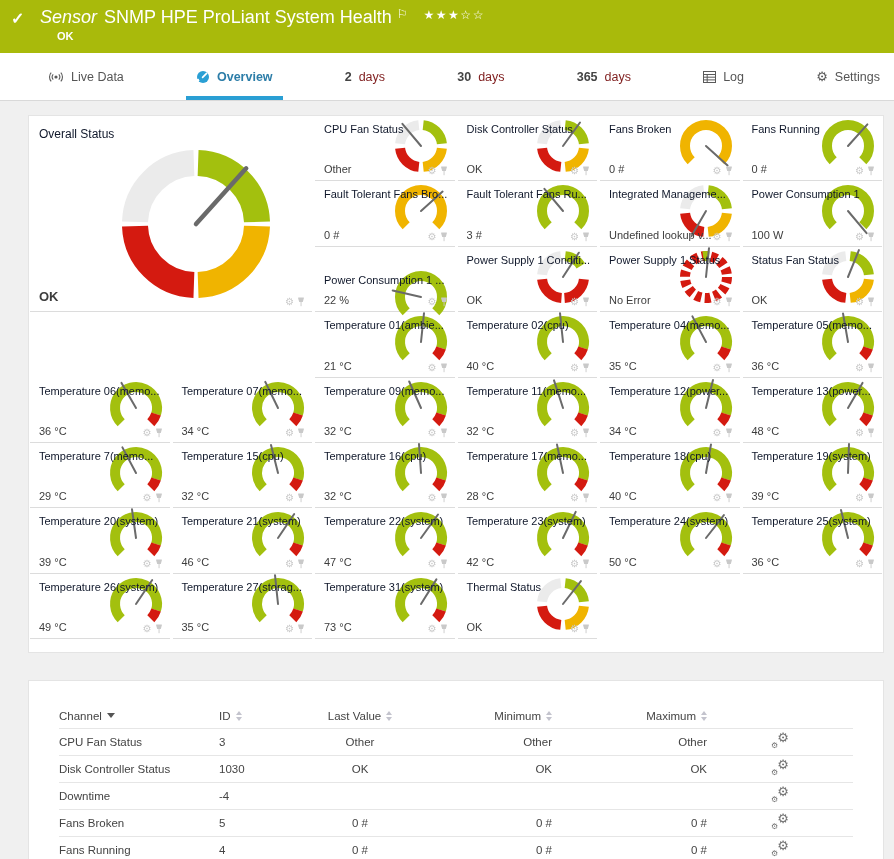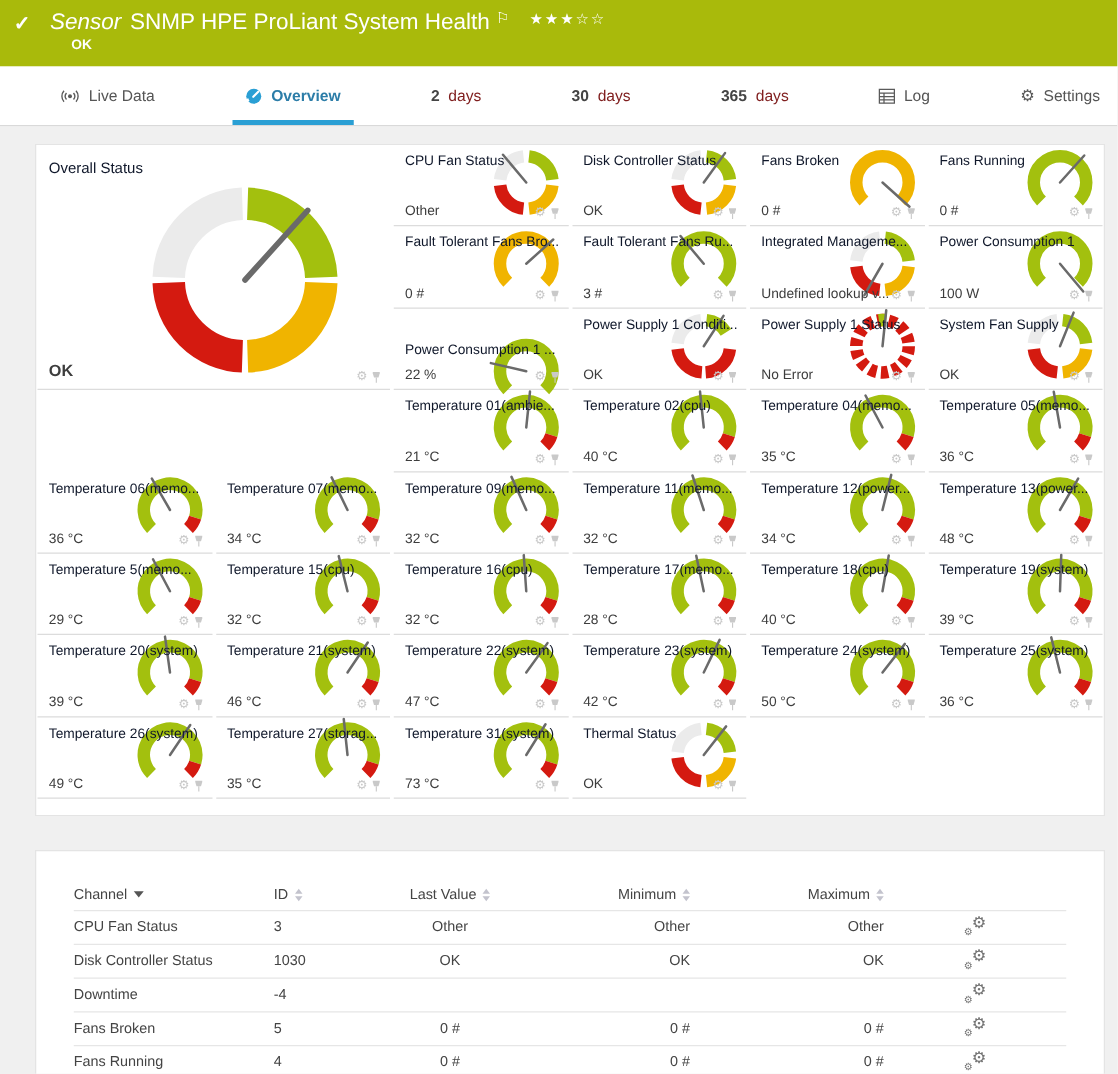--- a/index.html
+++ b/index.html
@@ -310,21 +310,21 @@
       <span class="t-value">No Error</span>
       <span class="t-icons">
         <span class="gear-glyph">⚙</span>
         <svg width="8" height="10" viewBox="0 0 8 10">
           <path d="M1.2 0.5 H6.8 V1.5 L5.8 5 H2.2 L1.2 1.5 Z" fill="#c9c9c9"></path>
           <rect x="3.6" y="5" width="0.9" height="4.2" fill="#c9c9c9"></rect>
         </svg>
       </span>
     </div>
     <div class="tile" style="grid-area: 3 / 6;">
-      <span class="t-title">System Fan Supply</span>
+      <span class="t-title">Status Fan Status</span>
       <span class="t-gauge"><svg width="54" height="54" viewBox="0 0 54 54">
           <path d="M24.8 47.9 A21 21 0 0 1 6.1 29.2" fill="none" stroke="#d41a10" stroke-width="10"></path>
           <path d="M6.1 24.8 A21 21 0 0 1 24.8 6.1" fill="none" stroke="#ebebeb" stroke-width="10"></path>
           <path d="M29.2 6.1 A21 21 0 0 1 47.9 24.8" fill="none" stroke="#a3c00e" stroke-width="10"></path>
           <path d="M47.9 29.2 A21 21 0 0 1 29.2 47.9" fill="none" stroke="#f0b400" stroke-width="10"></path>
           <line x1="27" y1="27" x2="37.9" y2="0.1" stroke="#6a6a6a" stroke-width="2" stroke-linecap="round"></line>
         </svg></span>
       <span class="t-value">OK</span>
       <span class="t-icons">
         <span class="gear-glyph">⚙</span>
@@ -488,21 +488,21 @@
       <span class="t-value">48 °C</span>
       <span class="t-icons">
         <span class="gear-glyph">⚙</span>
         <svg width="8" height="10" viewBox="0 0 8 10">
           <path d="M1.2 0.5 H6.8 V1.5 L5.8 5 H2.2 L1.2 1.5 Z" fill="#c9c9c9"></path>
           <rect x="3.6" y="5" width="0.9" height="4.2" fill="#c9c9c9"></rect>
         </svg>
       </span>
     </div>
     <div class="tile" style="grid-area: 6 / 1;">
-      <span class="t-title">Temperature 5(memo...</span>
+      <span class="t-title">Temperature 7(memo...</span>
       <span class="t-gauge"><svg width="54" height="54" viewBox="0 0 54 54">
           <path d="M12.2 41.8 A21 21 0 1 1 47.1 33.1" fill="none" stroke="#a3c00e" stroke-width="10"></path>
           <path d="M47.1 33.1 A21 21 0 0 1 41.8 41.8" fill="none" stroke="#d41a10" stroke-width="10"></path>
           <line x1="27" y1="27" x2="13.4" y2="1.4" stroke="#6a6a6a" stroke-width="2" stroke-linecap="round"></line>
         </svg></span>
       <span class="t-value">29 °C</span>
       <span class="t-icons">
         <span class="gear-glyph">⚙</span>
         <svg width="8" height="10" viewBox="0 0 8 10">
           <path d="M1.2 0.5 H6.8 V1.5 L5.8 5 H2.2 L1.2 1.5 Z" fill="#c9c9c9"></path>

